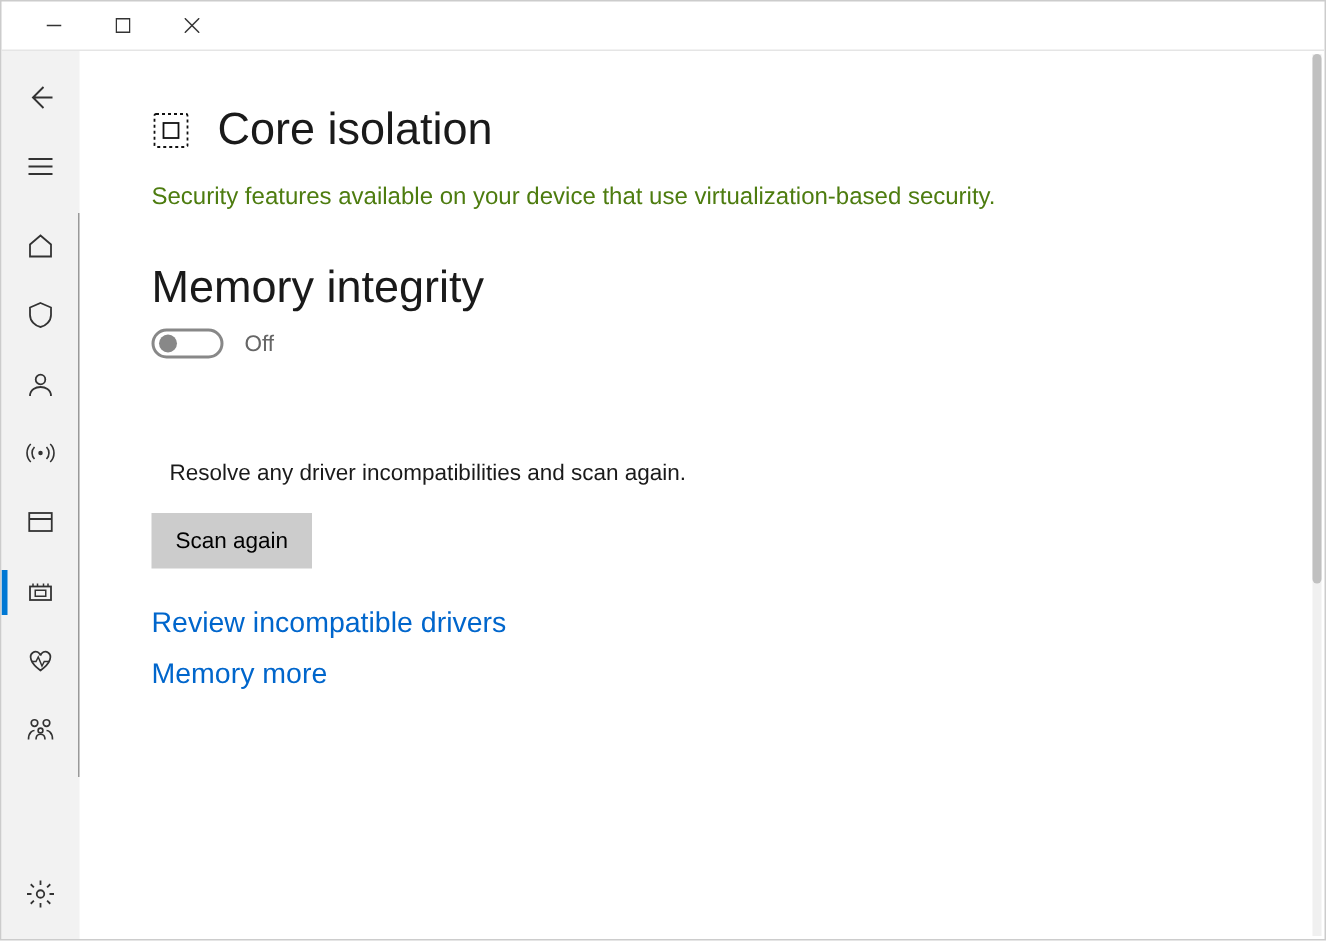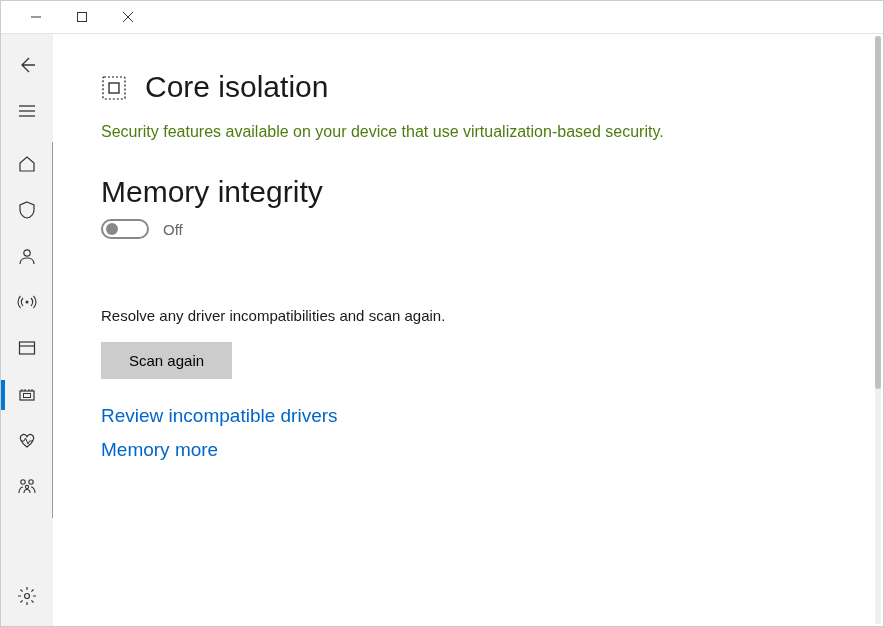--- a/index.html
+++ b/index.html
@@ -156,27 +156,27 @@
     height:12px;
     border-radius:50%;
     background:var(--toggle-off);
     position:absolute;
     left:3px;
     top:2px;
   }
   .toggle-label{color:var(--muted);font-size:15px;}
   .resolve{
     font-size:15px;
-    margin:0 0 18px 0;
+    margin:0 0 18px 12px;
   }
   .btn{
     display:inline-block;
     background:var(--btn-bg);
     border:none;
-    padding:10px 28px;
+    padding:10px 16px;
     font-size:15px;
     font-family:inherit;
     margin-bottom:26px;
     cursor:pointer;
   }
   .link{
     color:var(--link);
     font-size:19px;
     margin:0 0 12px 0;
     display:block;

